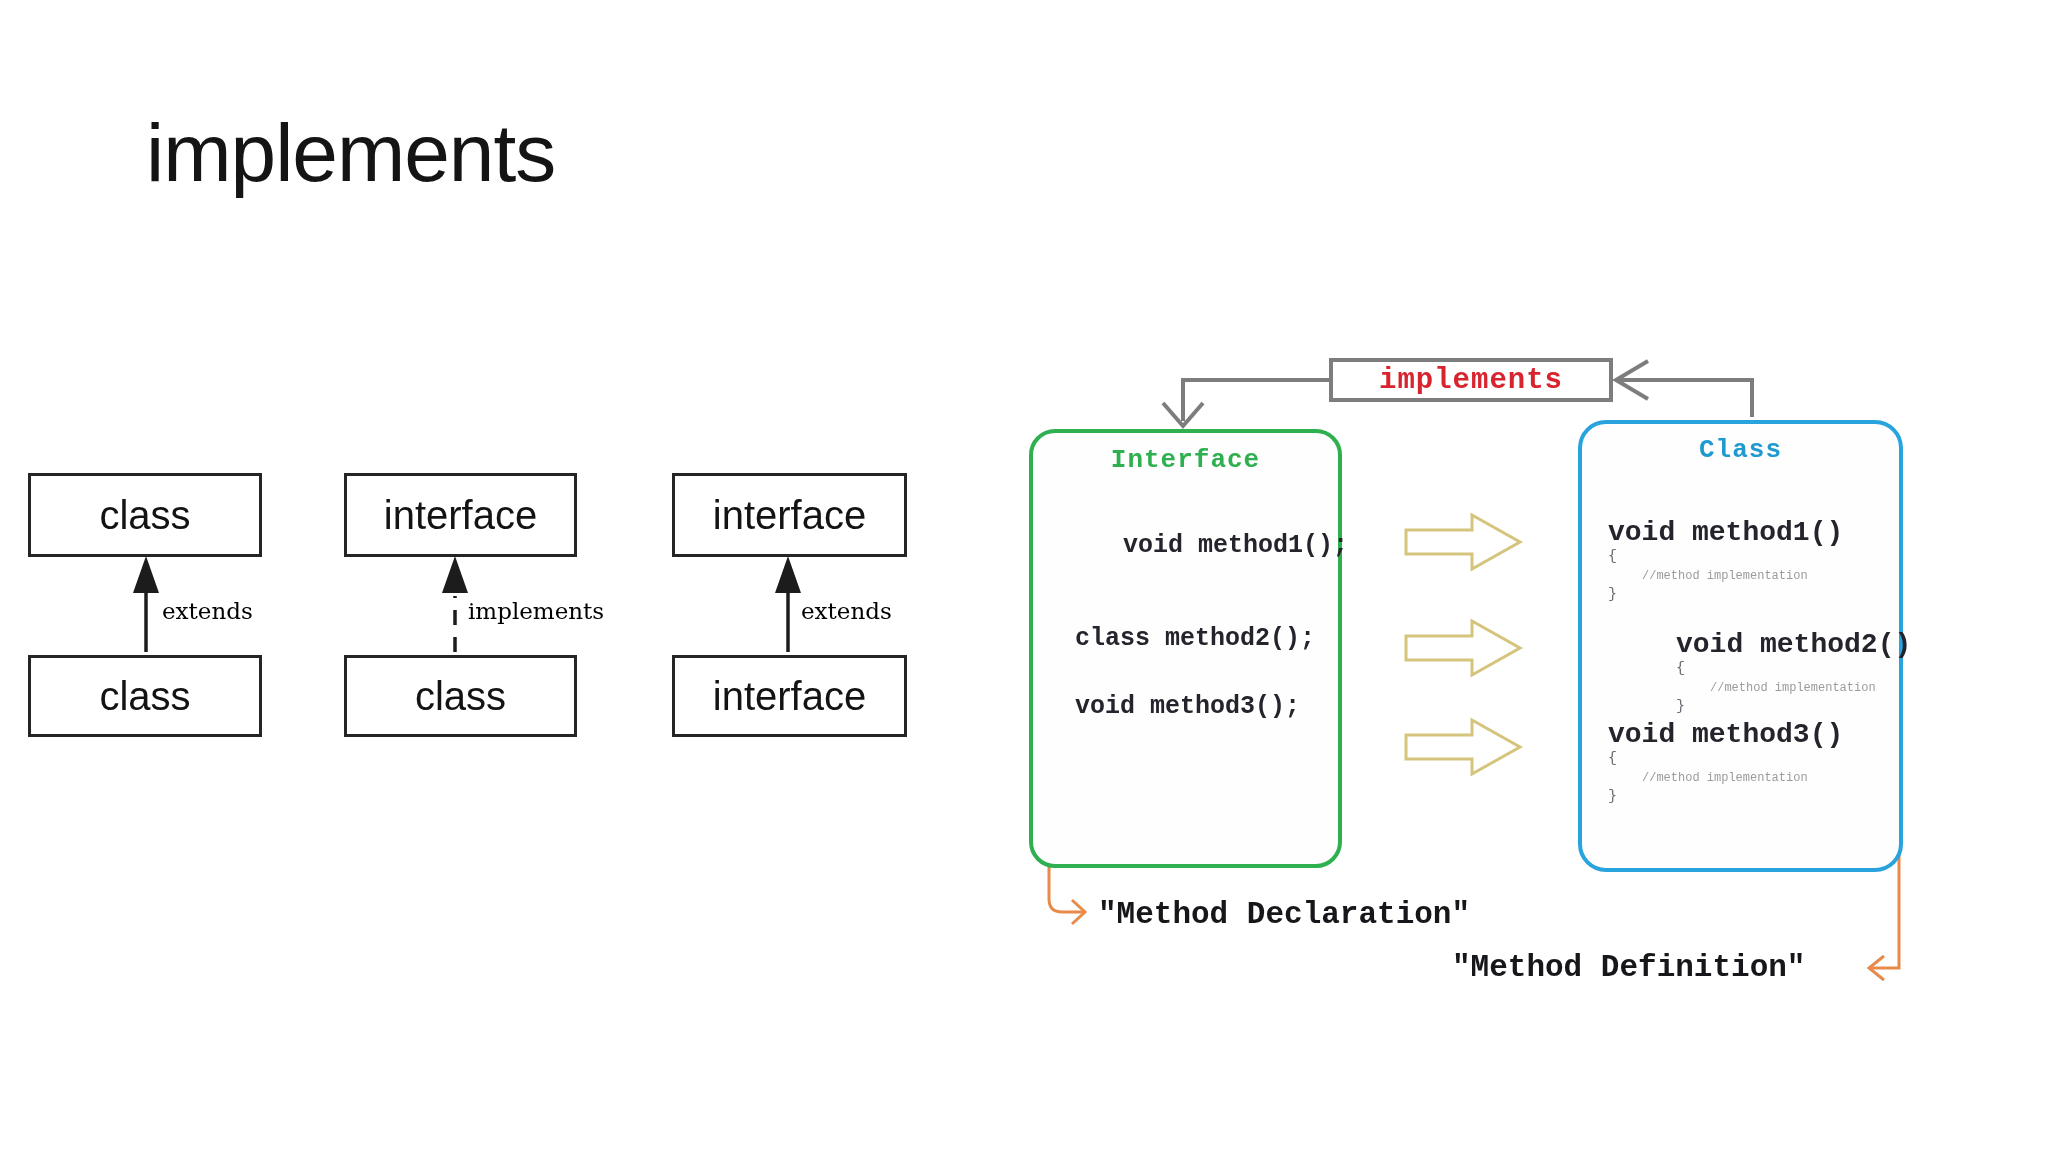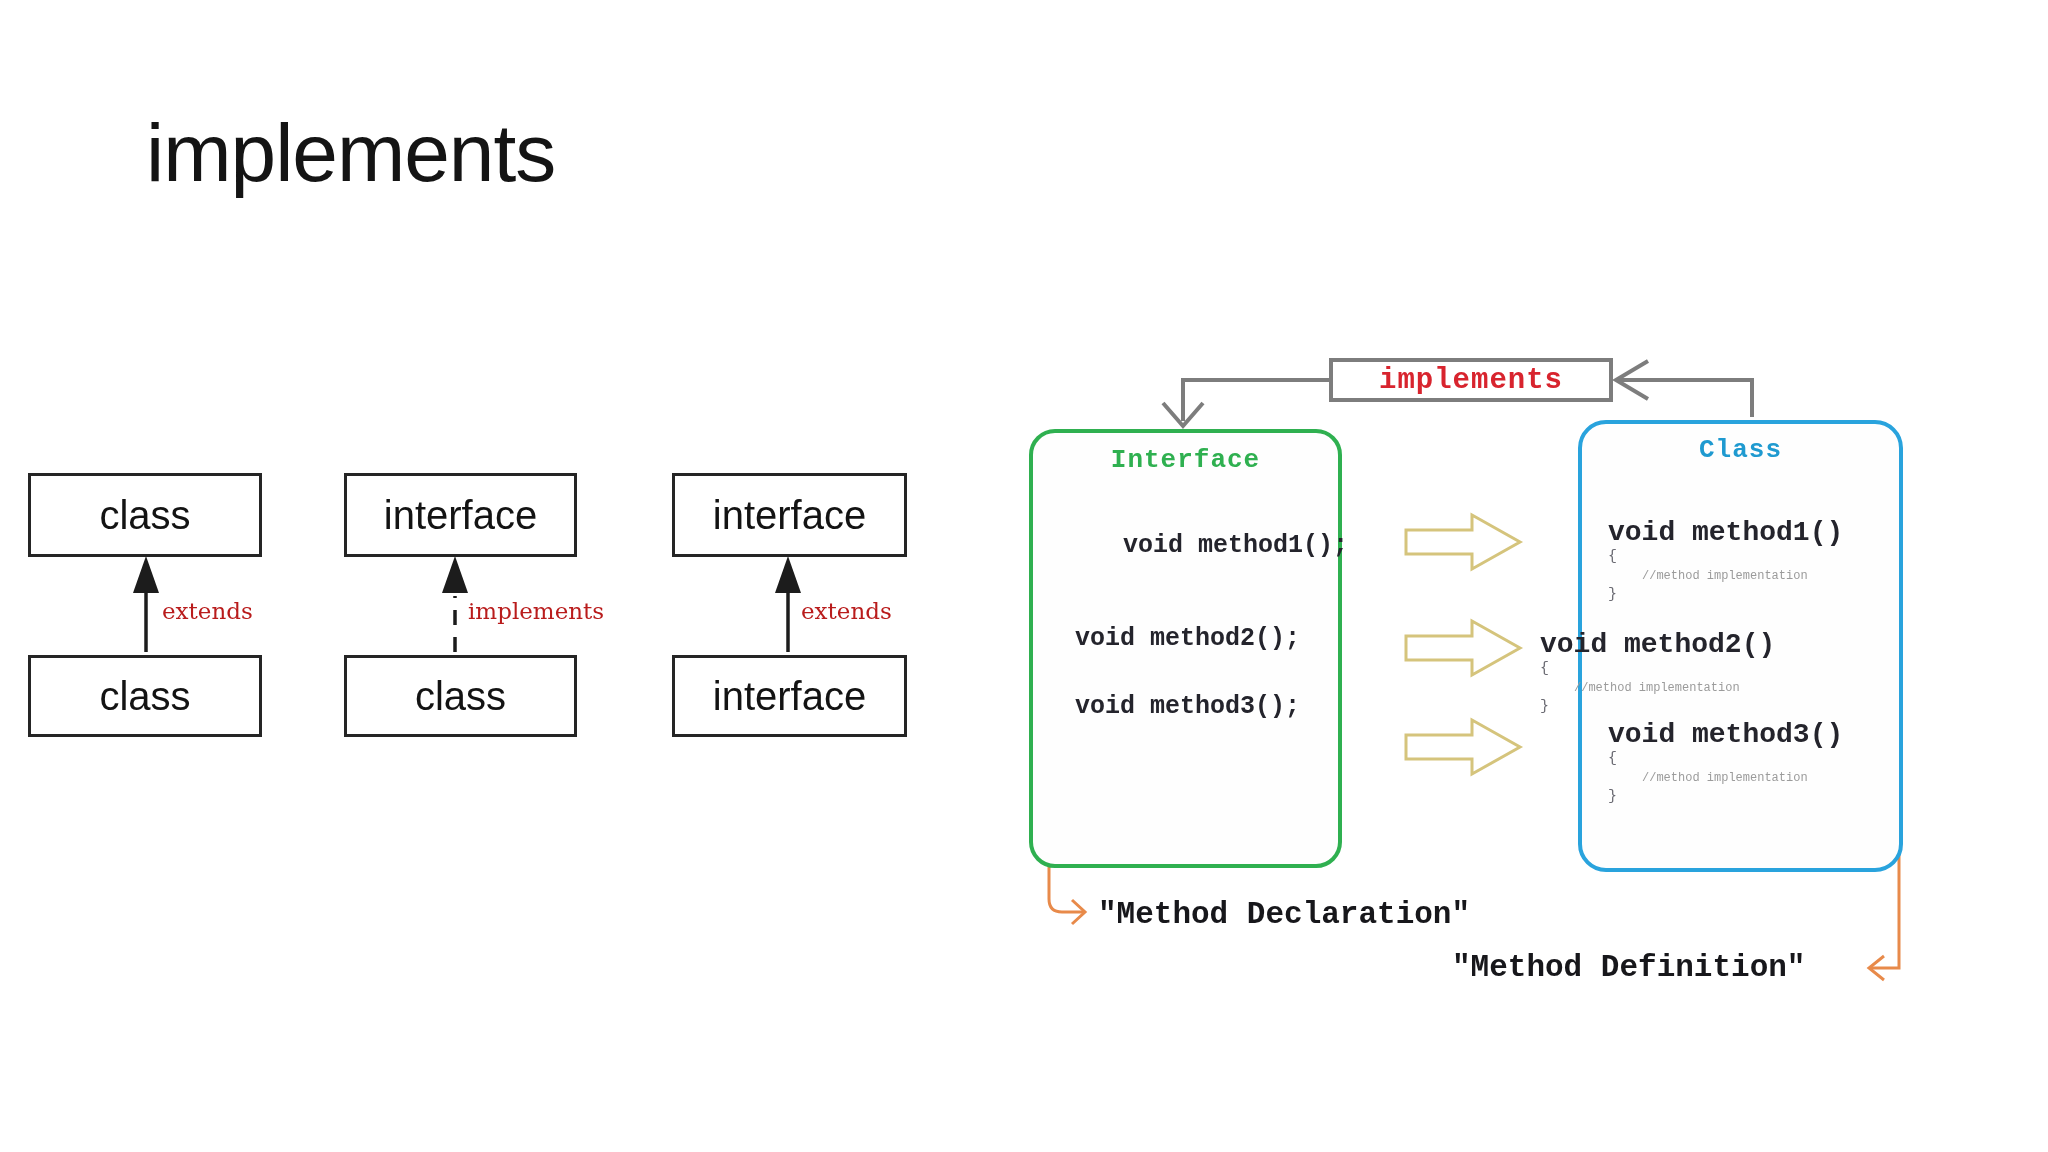--- a/index.html
+++ b/index.html
@@ -13,21 +13,21 @@
     left:146px;top:112px;font-size:82px;font-weight:400;color:#141414;
     letter-spacing:-1px;line-height:1;
   }
   
   .ubox{
     border:3px solid #252525;background:#fff;color:#131313;
     display:flex;align-items:center;justify-content:center;
     font-size:40px;box-sizing:border-box;
   }
   .rel-label{
-    font-family:"DejaVu Serif",serif;font-size:23px;color:#b91c1c;
+    font-family:"DejaVu Serif",serif;font-size:23px;color:#000000;
     line-height:1;white-space:nowrap;
   }
   
   .impl-box{
     left:1329px;top:358px;width:284px;height:44px;box-sizing:border-box;
     border:4px solid #7d7d7d;background:#fff;
     display:flex;align-items:center;justify-content:center;
   }
   .impl-box span{
     font-family:"Liberation Mono",monospace;font-weight:bold;
@@ -151,34 +151,34 @@
   </div>
 
   <div class="abs impl-box">
     <span>implements</span>
   </div>
 
   <div class="abs panel green"></div>
   <div class="abs panel-title green-t">Interface</div>
 
   <div class="abs mono-code" style="left:1075px;top:533px;margin-left:48px;">void method1();</div>
-  <div class="abs mono-code" style="left:1075px;top:626px;">void method2();</div>
+  <div class="abs mono-code" style="left:1075px;top:626px;">class method2();</div>
   <div class="abs mono-code" style="left:1075px;top:694px;">void method3();</div>
 
   <div class="abs panel blue"></div>
   <div class="abs panel-title blue-t">Class</div>
 
   <div class="abs mblock" style="left:1608px;top:518px;">
     <div class="sig">void method1()</div>
     <div class="brace">{</div>
     <div class="cmt">//method implementation</div>
     <div class="brace">}</div>
   </div>
 
-  <div class="abs mblock" style="left:1540px;top:630px;">
+  <div class="abs mblock" style="left:1676px;top:630px;">
     <div class="sig">void method2()</div>
     <div class="brace">{</div>
     <div class="cmt">//method implementation</div>
     <div class="brace">}</div>
   </div>
 
   <div class="abs mblock" style="left:1608px;top:720px;">
     <div class="sig">void method3()</div>
     <div class="brace">{</div>
     <div class="cmt">//method implementation</div>

